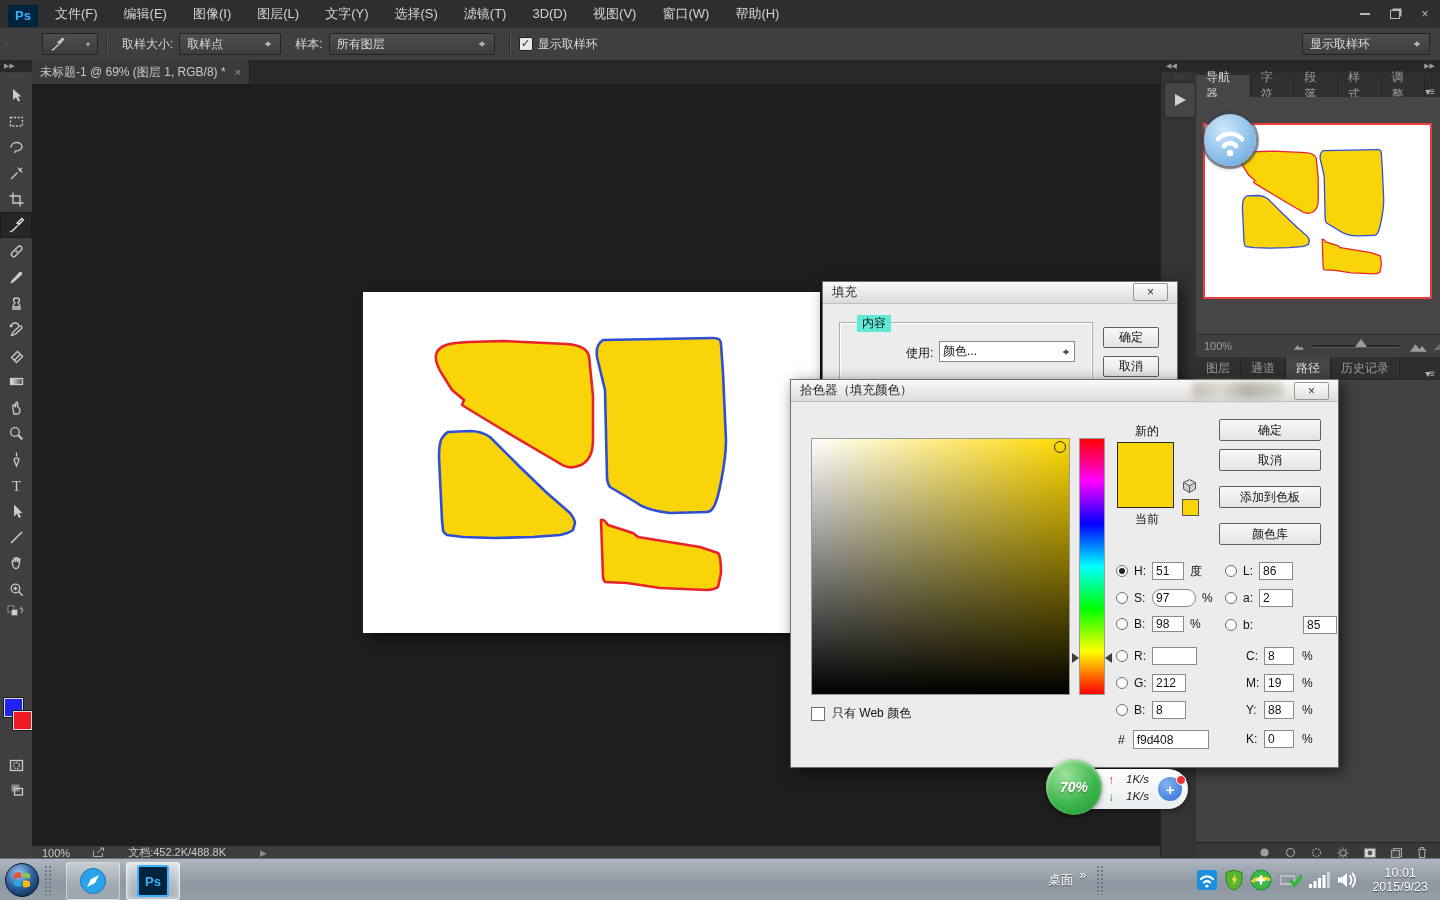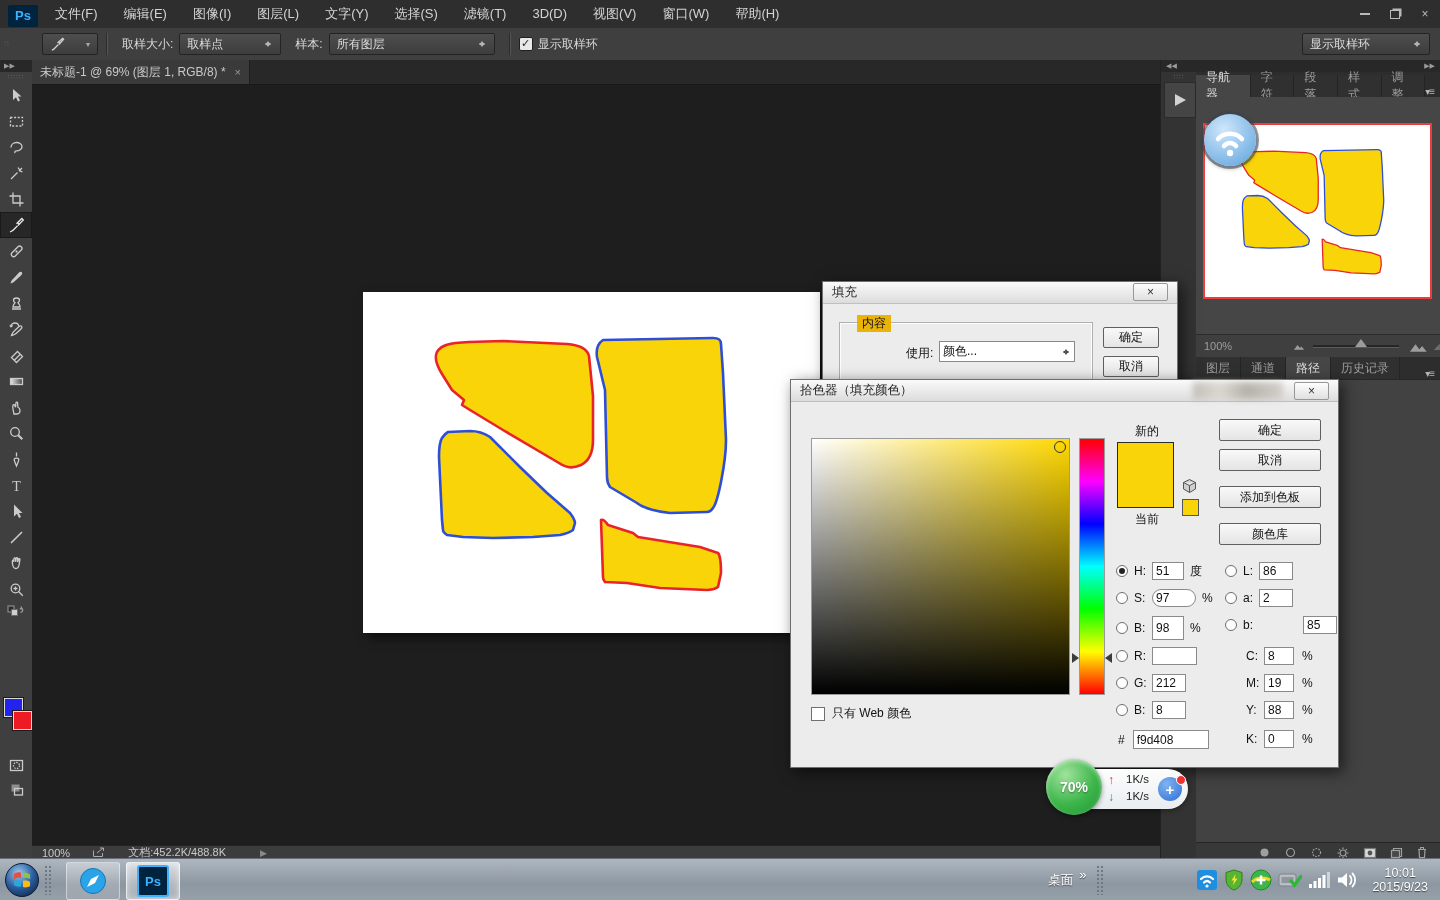--- a/index.html
+++ b/index.html
@@ -60,21 +60,21 @@
   .dlg-x{margin-left:auto;width:33px;height:16px;background:linear-gradient(#fdfdfd,#e0e0e0);border:1px solid #979797;
          border-radius:2px;display:flex;align-items:center;justify-content:center;color:#333;font-size:12px;line-height:12px;}
   .wbtn{background:linear-gradient(#f9f9f9,#e4e4e4);border:1px solid #5f5f5f;border-radius:2px;font-size:12px;
         color:#111;display:flex;align-items:center;justify-content:center;}
   .tf{background:#fff;border:1px solid #8a8a8a;font-size:12px;color:#111;padding:0 3px;
       font-family:"Liberation Sans",sans-serif;box-sizing:border-box;}
   .radio{width:12px;height:12px;border-radius:50%;background:#fdfdfd;border:1px solid #6e6e6e;position:relative;box-sizing:border-box;}
   .radio.sel::after{content:"";position:absolute;left:2px;top:2px;width:6px;height:6px;border-radius:50%;background:#222;}
   .pl{font-size:12px;color:#111;}
   
-  .netwidget{left:1046px;top:765px;width:142px;height:48px;z-index:9;}
+  .netwidget{left:1046px;top:765px;width:142px;height:48px;z-index:9;font-style:italic;}
   .netpill{position:absolute;left:14px;top:4px;width:128px;height:40px;background:linear-gradient(#fdfdfd,#e9edf0);
            border-radius:20px;box-shadow:0 2px 5px rgba(0,0,0,.35);}
   .netball{position:absolute;left:0px;top:-6px;width:56px;height:56px;border-radius:50%;
            background:radial-gradient(circle at 35% 28%,#9fe39b,#3cb54a 55%,#1f9234);
            box-shadow:0 2px 5px rgba(0,0,0,.4),inset 0 2px 4px rgba(255,255,255,.6);
            display:flex;align-items:center;justify-content:center;color:#fff;font-size:14px;font-weight:bold;
            text-shadow:0 1px 2px rgba(0,0,0,.4);}
   
   .taskbar{left:0;top:858px;width:1440px;height:42px;z-index:10;
            background:linear-gradient(#aeb7c0,#8d97a1 60%,#97a1aa);border-top:1px solid #67707a;}
@@ -395,21 +395,21 @@
       <circle cx="26" cy="39" r="3.2" fill="#fff"></circle>
     </svg>
   </div>
 
   <div class="abs dlg" style="left:822px;top:281px;width:354px;height:112px;z-index:5">
     <div class="dlg-tb">
       <span>填充</span>
       <div class="dlg-x" style="align-self:flex-start;margin-top:1px">×</div>
     </div>
     <div class="abs" style="left:16px;top:40px;width:252px;height:66px;border:1px solid #afafaf;box-shadow:inset 0 0 0 1px #fdfdfd"></div>
-    <span class="abs pl" style="left:34px;top:33px;background:#eab308;padding:0 5px">内容</span>
+    <span class="abs pl" style="left:34px;top:33px;background:#5eead4;padding:0 5px">内容</span>
     <span class="abs pl" style="left:83px;top:63px">使用:</span>
     <div class="abs tf row" style="left:116px;top:59px;width:136px;height:21px;justify-content:space-between">
       <span>颜色...</span>
       <span class="spin" style="filter:brightness(.45)"></span>
     </div>
     <div class="wbtn abs" style="left:280px;top:45px;width:54px;height:19px">确定</div>
     <div class="wbtn abs" style="left:280px;top:74px;width:54px;height:19px">取消</div>
   </div>
 
   <div class="abs dlg" style="left:790px;top:379px;width:547px;height:387px;z-index:6">
@@ -451,21 +451,21 @@
     </div>
     <div class="abs row" style="left:325px;top:209px">
       <div class="radio"></div>
       <span class="pl" style="margin-left:6px;width:18px">S:</span>
       <input class="tf" style="width: 44px; height: 18px; border-radius: 9px;" readonly="" value="97">
       <span class="pl" style="margin-left:6px">%</span>
     </div>
     <div class="abs row" style="left:325px;top:236px">
       <div class="radio"></div>
       <span class="pl" style="margin-left:6px;width:18px">B:</span>
-      <input class="tf" style="width: 32px; height: 24px;" readonly="" value="98">
+      <input class="tf" style="width: 32px; height: 16px;" readonly="" value="98">
       <span class="pl" style="margin-left:6px">%</span>
     </div>
 
     <div class="abs row" style="left:434px;top:182px">
       <div class="radio"></div>
       <span class="pl" style="margin-left:6px;width:16px">L:</span>
       <input class="tf" style="width: 34px; height: 18px;" readonly="" value="86">
     </div>
     <div class="abs row" style="left:434px;top:209px">
       <div class="radio"></div>

